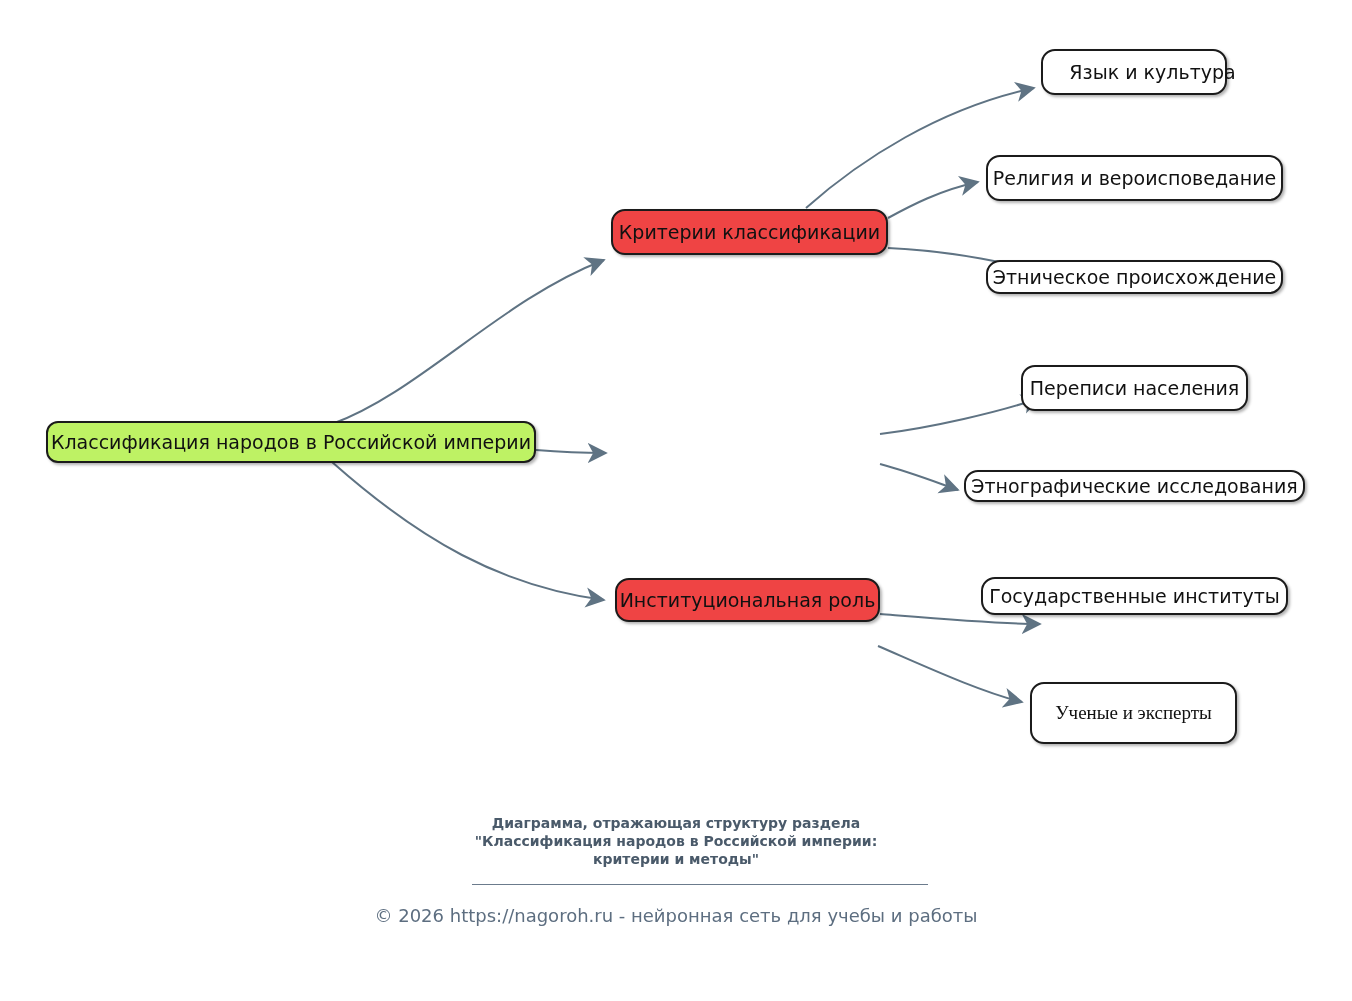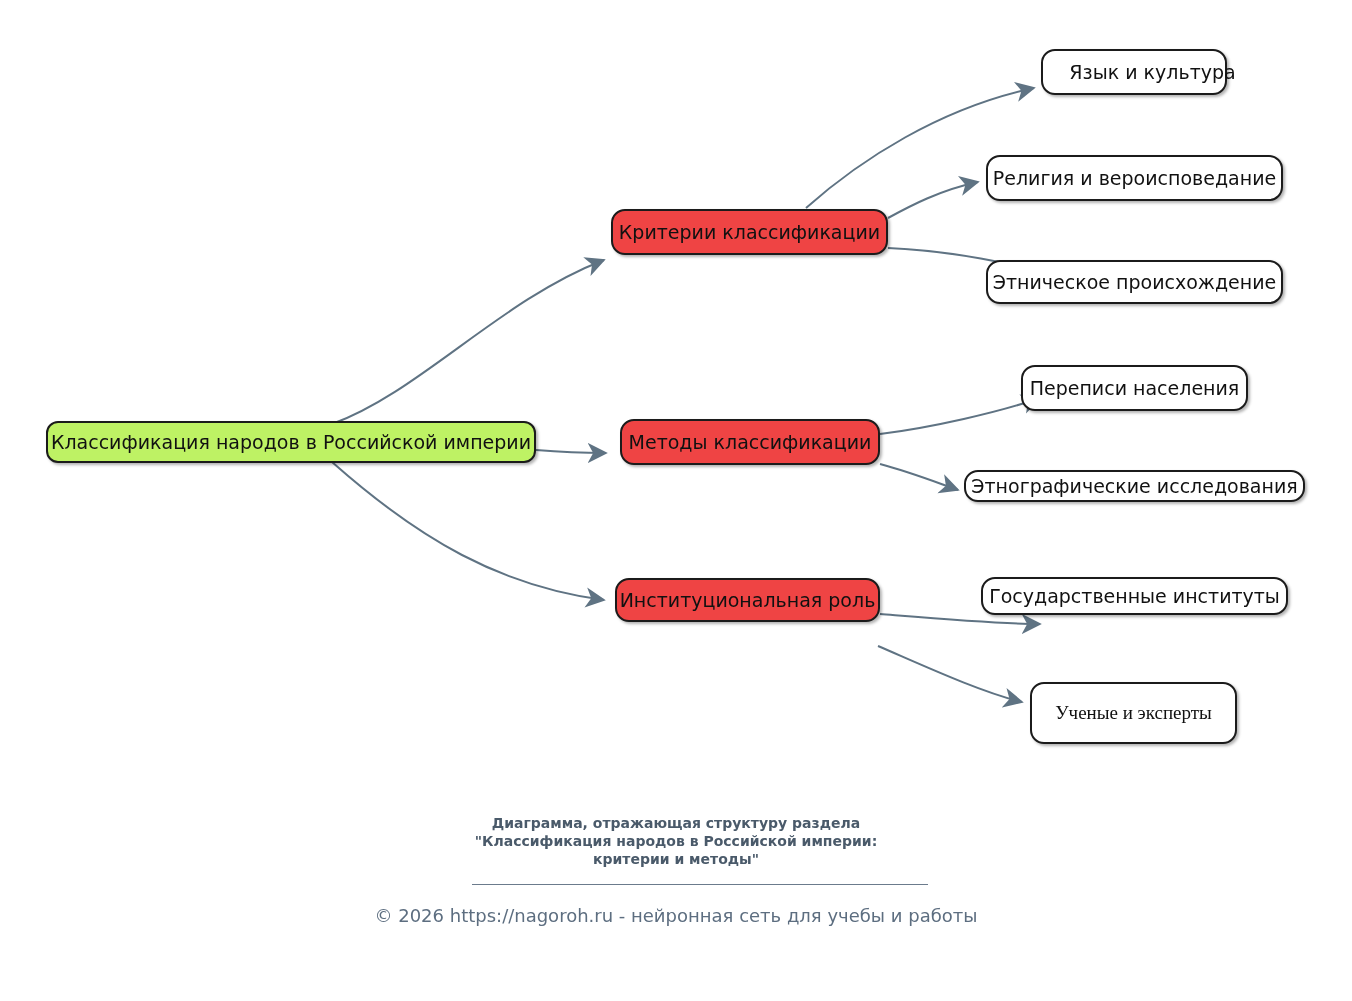--- a/index.html
+++ b/index.html
@@ -94,29 +94,28 @@
     <path d="M 880,464 C 910,472 930,480 958,490" fill="none" stroke="#5f7383" stroke-width="2" marker-end="url(#arrow)"></path>
 
     <path d="M 880,614 C 930,618 1000,624 1040,624" fill="none" stroke="#5f7383" stroke-width="2" marker-end="url(#arrow)"></path>
     <path d="M 878,646 C 920,664 980,692 1022,702" fill="none" stroke="#5f7383" stroke-width="2" marker-end="url(#arrow)"></path>
   </svg>
 
   <div class="node node-root" style="left:46px;top:421px;width:490px;height:42px;">Классификация народов в Российской империи</div>
 
   <div class="node node-branch" style="left:611px;top:209px;width:277px;height:46px;">Критерии классификации</div>
 
-  <div class="node node-branch" style="left:620px;top:419px;width:260px;height:46px;">Методы классификации</div>
 
   <div class="node node-branch" style="left:615px;top:578px;width:265px;height:44px;">Институциональная роль</div>
 
   <div class="node node-leaf" style="left:1041px;top:49px;width:186px;height:46px;padding-left:37px;">Язык и культура</div>
 
   <div class="node node-leaf" style="left:986px;top:155px;width:297px;height:46px;">Религия и вероисповедание</div>
 
-  <div class="node node-leaf" style="left:986px;top:260px;width:297px;height:44px;">Этническое происхождение</div>
+  <div class="node node-leaf" style="left:986px;top:260px;width:297px;height:34px;">Этническое происхождение</div>
 
   <div class="node node-leaf" style="left:1021px;top:365px;width:227px;height:46px;">Переписи населения</div>
 
   <div class="node node-leaf" style="left:964px;top:470px;width:341px;height:32px;">Этнографические исследования</div>
 
   <div class="node node-leaf" style="left:981px;top:577px;width:307px;height:38px;">Государственные институты</div>
 
   <div class="node node-leaf" style="left:1030px;top:682px;width:207px;height:62px;font-family:Liberation Serif, serif;">Ученые и эксперты</div>
 
   <div class="caption" style="top:814px;">Диаграмма, отражающая структуру раздела</div>

